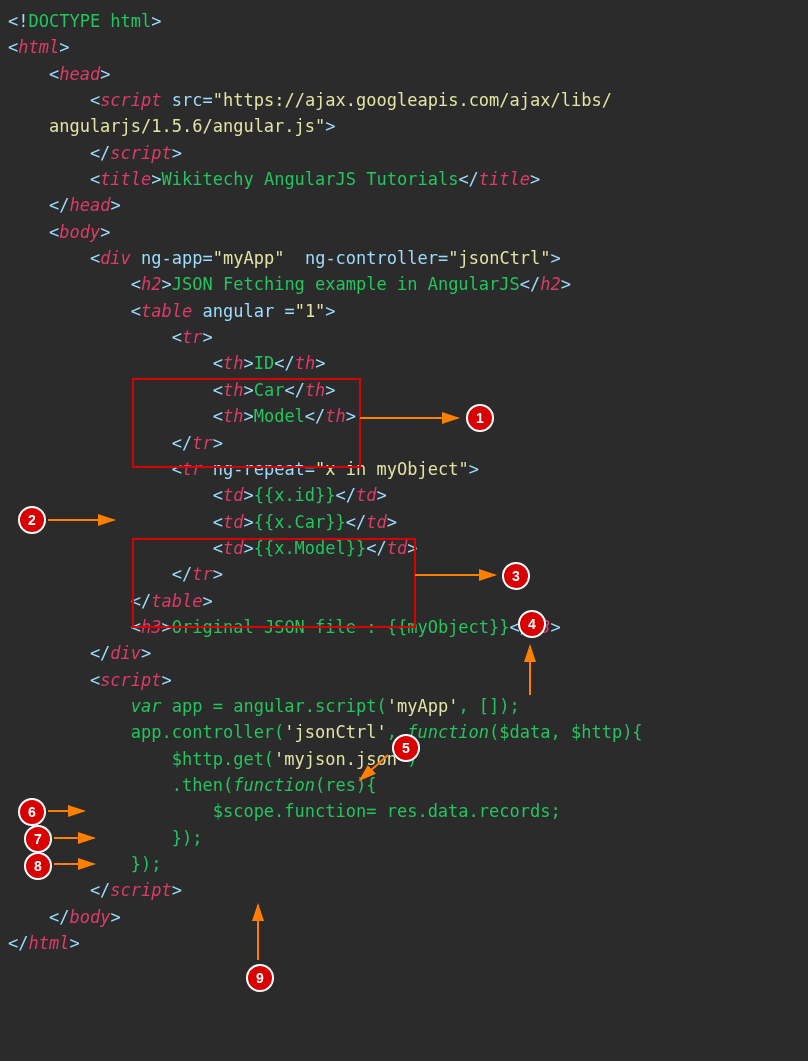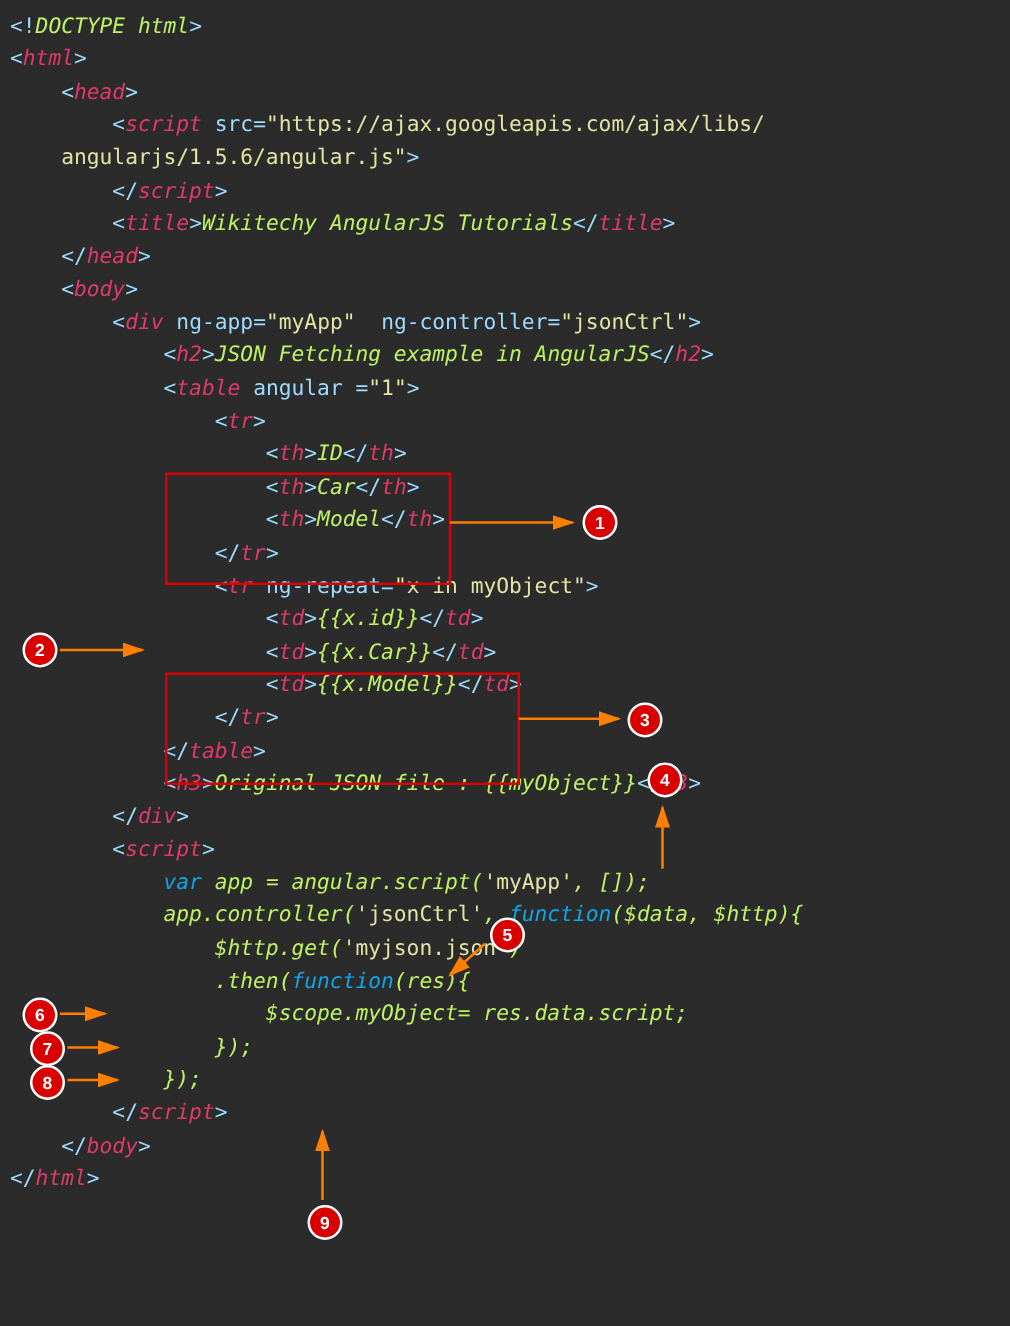--- a/index.html
+++ b/index.html
@@ -15,22 +15,22 @@
     box-sizing: border-box;
     position: relative;
   }
   pre {
     margin: 0;
     white-space: pre;
   }
   .tag     { color: #e03a6a; font-style: italic; }   
   .attr    { color: #9cdcfe; }   
   .attrv   { color: #e2e4a4; }   
-  .text    { color: #bef264; font-style: italic; }
-  .kw      { color: #0ea5e9; font-style: italic; }
+  .text    { color: #22c55e; }
+  .kw      { color: #22c55e; font-style: italic; }
 
   .annot-overlay {
     position: absolute;
     top: 0; left: 0;
     width: 808px;
     height: 1061px;
     pointer-events: none;
   }
   .badge {
     position: absolute;
@@ -86,21 +86,21 @@
 <span class="attr">                    &lt;</span><span class="tag">td</span><span class="attr">&gt;</span><span class="text">{{x.Model}}</span><span class="attr">&lt;/</span><span class="tag">td</span><span class="attr">&gt;</span>
 <span class="attr">                &lt;/</span><span class="tag">tr</span><span class="attr">&gt;</span>
 <span class="attr">            &lt;/</span><span class="tag">table</span><span class="attr">&gt;</span>
 <span class="attr">            &lt;</span><span class="tag">h3</span><span class="attr">&gt;</span><span class="text">Original JSON file : {{myObject}}</span><span class="attr">&lt;/</span><span class="tag">h3</span><span class="attr">&gt;</span>
 <span class="attr">        &lt;/</span><span class="tag">div</span><span class="attr">&gt;</span>
 <span class="attr">        &lt;</span><span class="tag">script</span><span class="attr">&gt;</span>
 <span>            </span><span class="kw">var</span><span class="text"> app = angular.script(</span><span class="attrv">'myApp'</span><span class="text">, []);</span>
 <span class="text">            app.controller(</span><span class="attrv">'jsonCtrl'</span><span class="text">, </span><span class="kw">function</span><span class="text">($data, $http){</span>
 <span class="text">                $http.get(</span><span class="attrv">'myjson.json'</span><span class="text">)</span>
 <span class="text">                .then(</span><span class="kw">function</span><span class="text">(res){</span>
-<span class="text">                    $scope.myObject= res.data.script;</span>
+<span class="text">                    $scope.function= res.data.records;</span>
 <span class="text">                });</span>
 <span class="text">            });</span>
 <span class="attr">        &lt;/</span><span class="tag">script</span><span class="attr">&gt;</span>
 <span class="attr">    &lt;/</span><span class="tag">body</span><span class="attr">&gt;</span>
 <span class="attr">&lt;/</span><span class="tag">html</span><span class="attr">&gt;</span></pre>
 
 <div class="annot-overlay">
 
   <div class="rbox" style="left:132px; top:378px; width:225px; height:86px;"></div>
   <div class="rbox" style="left:132px; top:538px; width:280px; height:86px;"></div>

